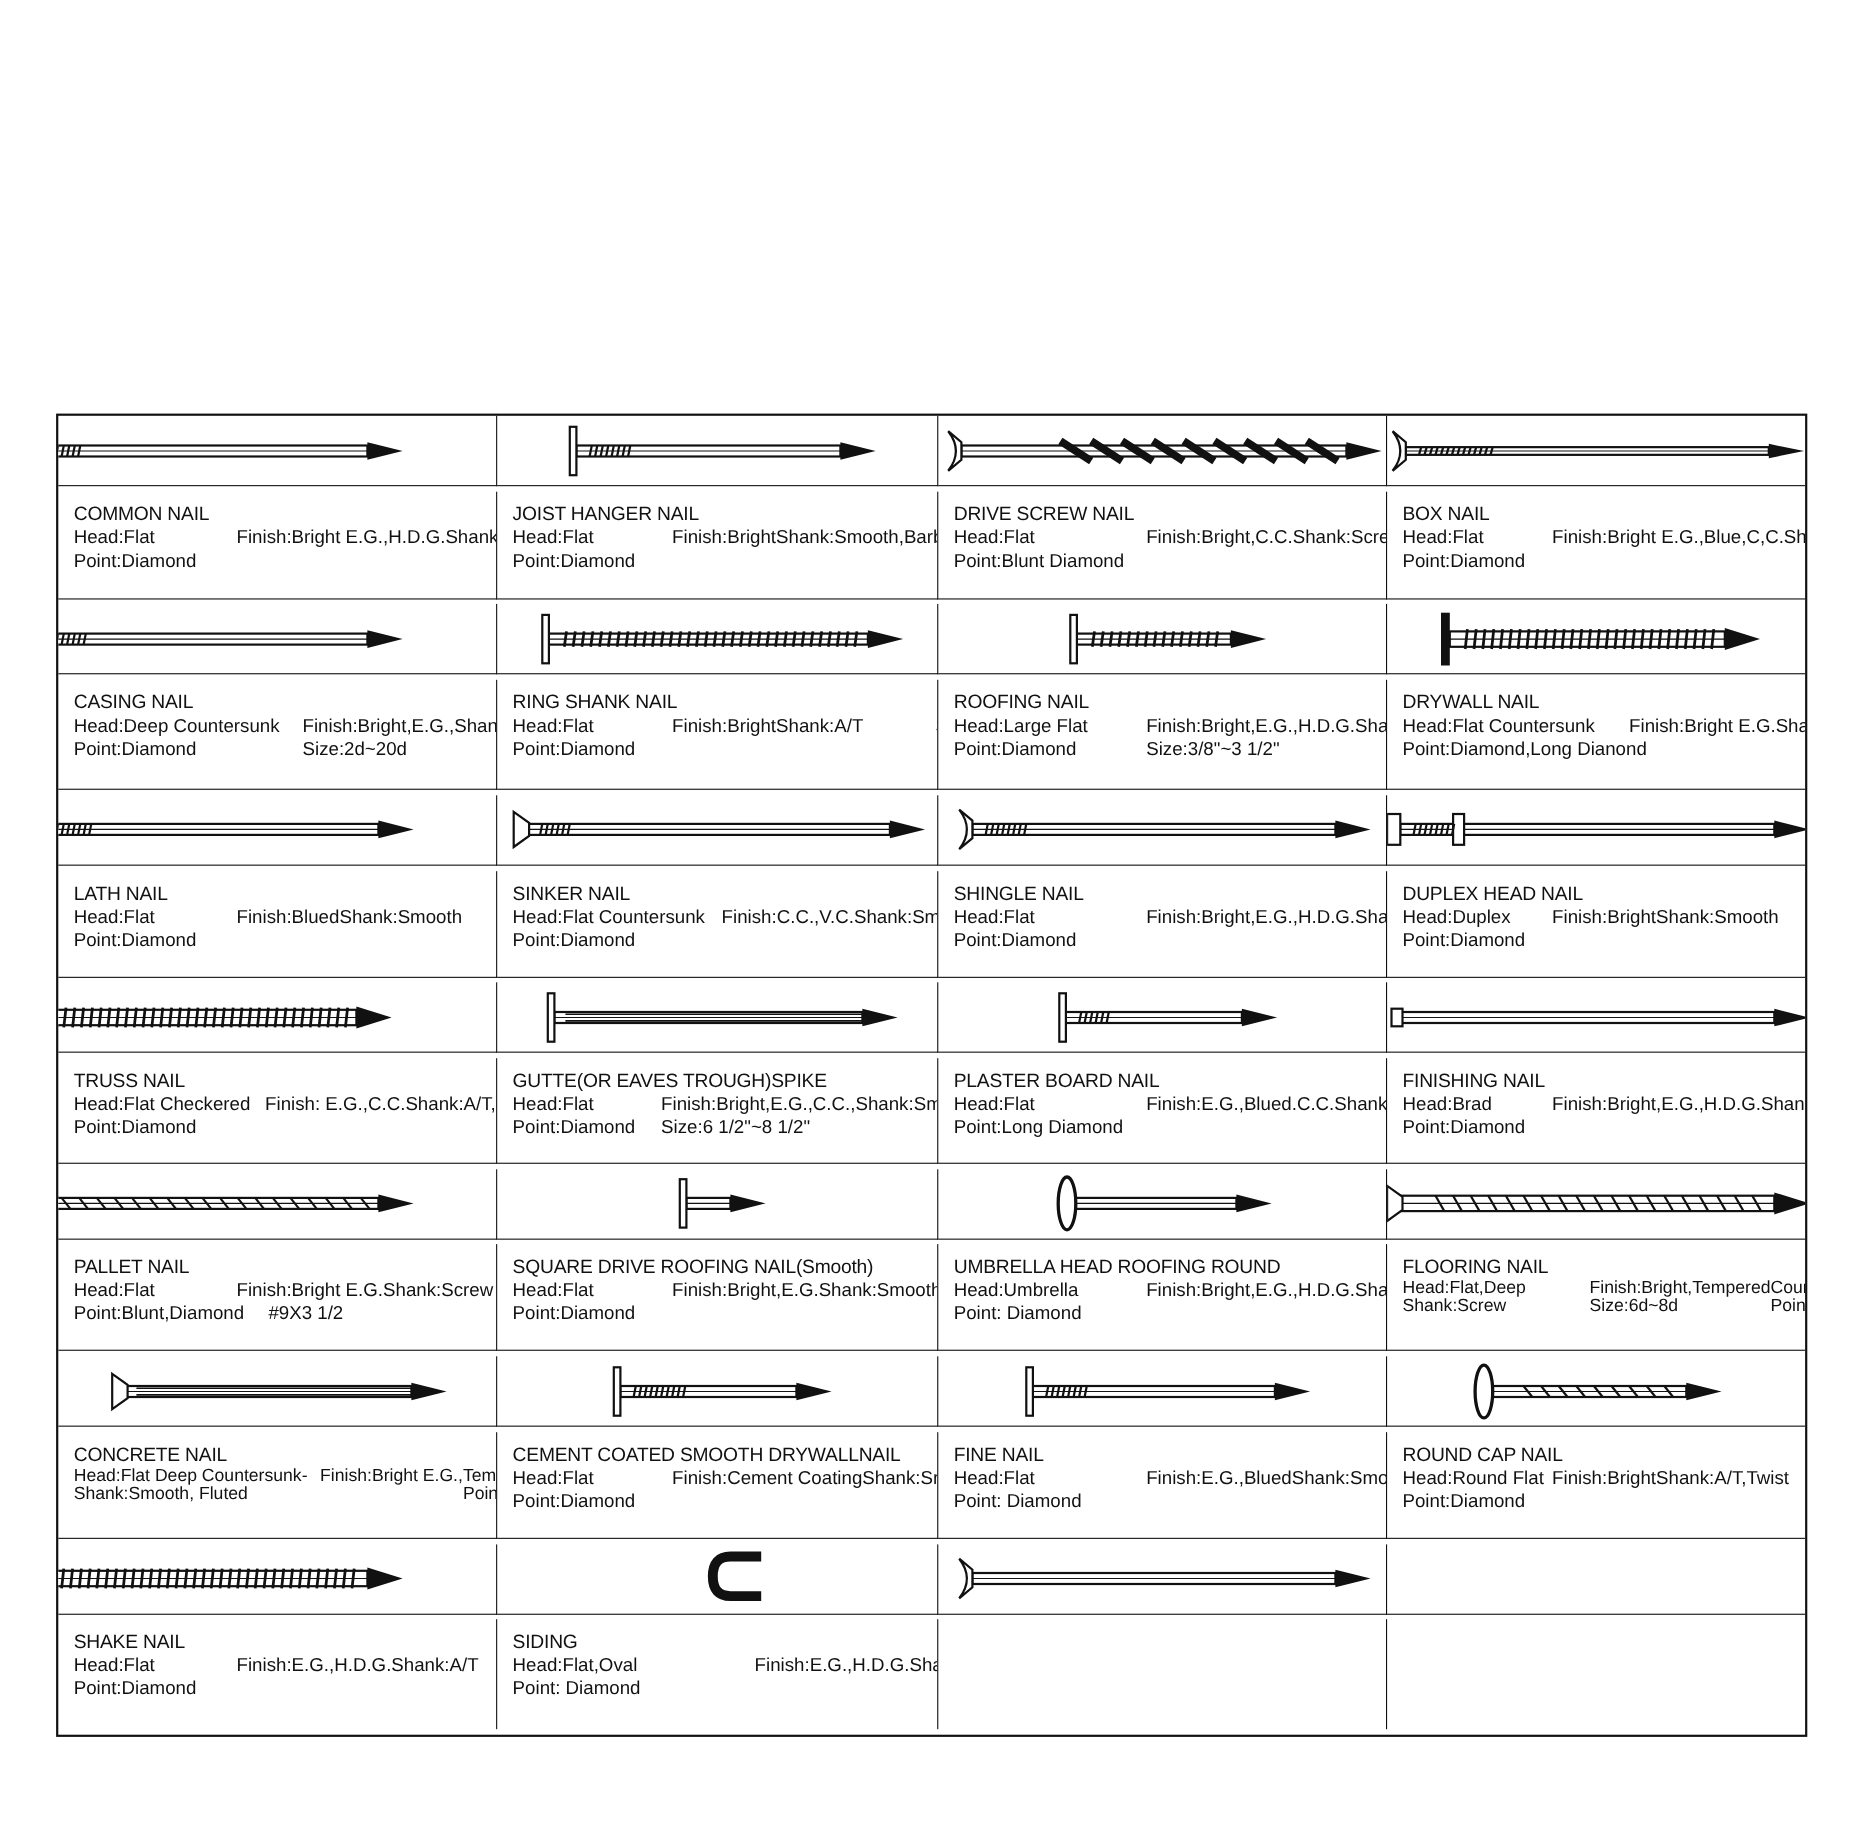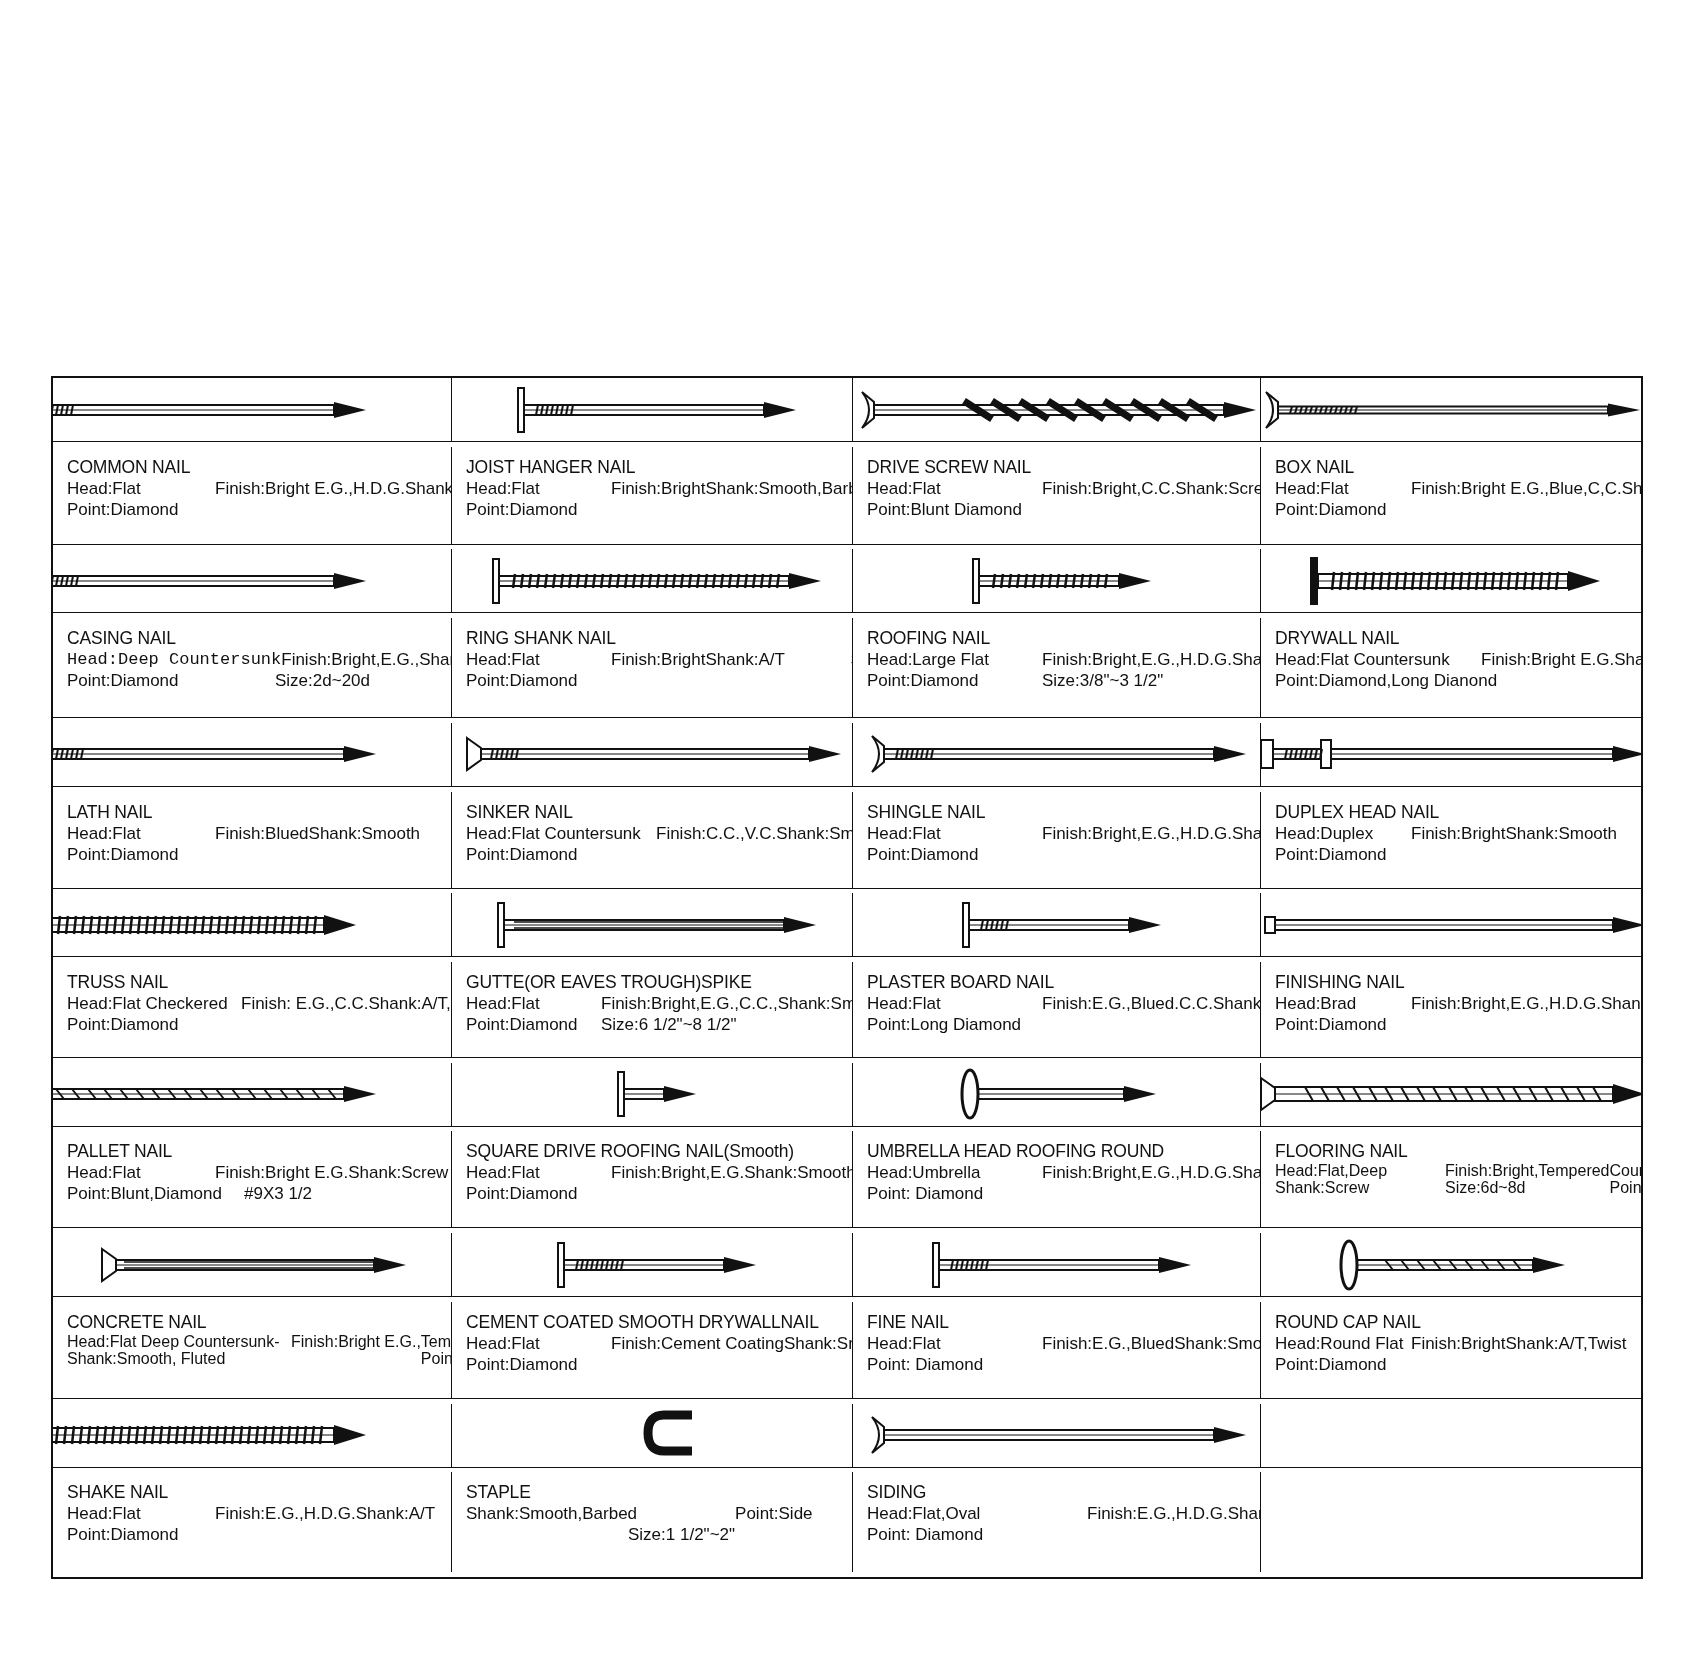--- a/index.html
+++ b/index.html
@@ -285,21 +285,21 @@
             <line x1="291" y1="23" x2="289" y2="41" stroke="#111" stroke-width="2.5"></line>
             <line x1="299" y1="23" x2="297" y2="41" stroke="#111" stroke-width="2.5"></line>
             <line x1="307" y1="23" x2="305" y2="41" stroke="#111" stroke-width="2.5"></line>
           </g>
         </svg>
       </div>
       <div class="cell txt-cell" style="height: 100px;">
         <div class="title">CASING NAIL</div>
         <div class="specs">
           <div class="row">
-            <span class="l" style="min-width: 208px; font-family: Liberation Mono, monospace;">Head:Deep Countersunk</span>
+            <span class="l" style="min-width: 208px;">Head:Deep Countersunk</span>
             <span class="r">Finish:Bright,E.G.,</span>
           </div>
           <div class="row">
             <span class="l" style="min-width: 208px;">Shank:Smooth</span>
           </div>
           <div class="row">
             <span class="l" style="min-width: 208px;">Point:Diamond</span>
             <span class="r">Size:2d~20d</span>
           </div>
         </div>
@@ -991,36 +991,20 @@
           <div class="row">
             <span class="l" style="min-width: 148px;">Shank:A/T</span>
           </div>
           <div class="row">
             <span class="l" style="min-width: 148px;">Point:Diamond</span>
             <span class="r"></span>
           </div>
         </div>
       </div>
       <div class="cell txt-cell" style="height: 100px; border-bottom: none;">
-        <div class="title">STAPLE</div>
-        <div class="specs">
-          <div class="row">
-            <span class="l" style="min-width: 162px;">Shank:Smooth,Barbed</span>
-            <span class="r"></span>
-          </div>
-          <div class="row">
-            <span class="l" style="min-width: 162px;">Point:Side</span>
-          </div>
-          <div class="row">
-            <span class="l" style="min-width: 162px;"></span>
-            <span class="r">Size:1 1/2"~2"</span>
-          </div>
-        </div>
-      </div>
-      <div class="cell txt-cell" style="height: 100px; border-bottom: none;">
         <div class="title">SIDING</div>
         <div class="specs">
           <div class="row">
             <span class="l" style="min-width: 220px;">Head:Flat,Oval</span>
             <span class="r">Finish:E.G.,H.D.G.</span>
           </div>
           <div class="row">
             <span class="l" style="min-width: 220px;">Shank:Smooth,Twist,Screw</span>
           </div>
           <div class="row">

